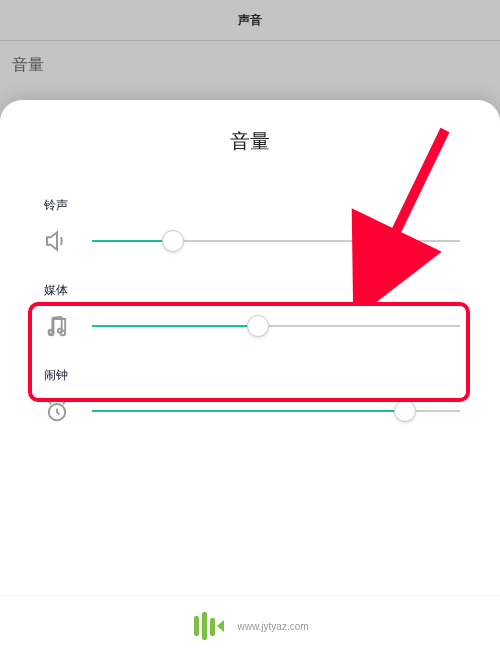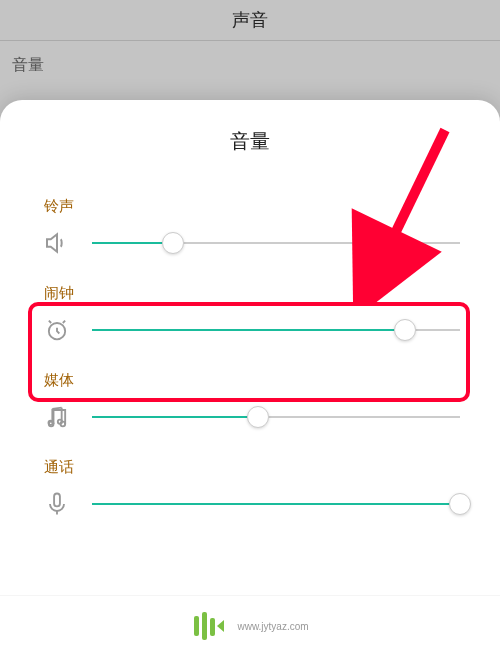--- a/index.html
+++ b/index.html
@@ -10,22 +10,22 @@
       font-family: -apple-system, "Helvetica Neue", sans-serif;
       position: relative;
       overflow: hidden;
     }
     .bg-header {
       height: 40px;
       background: #c4c4c4;
       display: flex;
       align-items: center;
       justify-content: center;
-      font-size: 18px;
-      font-weight: 400;
+      font-size: 12px;
+      font-weight: 700;
       color: #222;
     }
     .bg-divider {
       height: 1px;
       background: #aaa;
     }
     .bg-section {
       padding: 14px 12px 8px;
       color: #555;
       font-size: 16px;
@@ -46,22 +46,22 @@
       text-align: center;
       font-size: 20px;
       color: #222;
       font-weight: 500;
       margin-bottom: 36px;
     }
     .vol-row {
       padding: 6px 40px 18px;
     }
     .vol-label {
-      font-size: 15px;
-      color: #a16207;
+      font-size: 12px;
+      color: #0f172a;
       margin-bottom: 10px;
       margin-left: 4px;
     }
     .vol-ctrl {
       display: flex;
       align-items: center;
       gap: 18px;
     }
     .vol-icon {
       width: 34px;
@@ -159,38 +159,20 @@
       <span class="vol-icon">
         <svg width="30" height="30" viewBox="0 0 24 24" fill="none" stroke="currentColor" stroke-width="1.6">
           <path d="M4 9h3l5-4v14l-5-4H4z"></path>
           <path d="M15 9c1 1 1 5 0 6"></path>
         </svg>
       </span>
       <div class="slider">
         <div class="track"></div>
         <div class="track-fill" style="width:22%"></div>
         <div class="thumb" style="left:22%"></div>
-      </div>
-    </div>
-  </div>
-
-  <div class="vol-row">
-    <div class="vol-label">闹钟</div>
-    <div class="vol-ctrl">
-      <span class="vol-icon">
-        <svg width="28" height="28" viewBox="0 0 24 24" fill="none" stroke="currentColor" stroke-width="1.6">
-          <circle cx="12" cy="13" r="7"></circle>
-          <path d="M12 10v3l2 2"></path>
-          <path d="M5 4l2 2M19 4l-2 2"></path>
-        </svg>
-      </span>
-      <div class="slider">
-        <div class="track"></div>
-        <div class="track-fill" style="width:85%"></div>
-        <div class="thumb" style="left:85%"></div>
       </div>
     </div>
   </div>
 
   <div class="vol-row">
     <div class="vol-label">媒体</div>
     <div class="vol-ctrl">
       <span class="vol-icon">
         <svg width="28" height="28" viewBox="0 0 24 24" fill="none" stroke="currentColor" stroke-width="1.6">
           <path d="M9 18V6h10v12"></path>
@@ -206,36 +188,37 @@
       </span>
       <div class="slider">
         <div class="track"></div>
         <div class="track-fill" style="width:45%"></div>
         <div class="thumb" style="left:45%"></div>
       </div>
     </div>
   </div>
 
   <div class="vol-row">
-    <div class="vol-label">通话</div>
+    <div class="vol-label">闹钟</div>
     <div class="vol-ctrl">
       <span class="vol-icon">
         <svg width="28" height="28" viewBox="0 0 24 24" fill="none" stroke="currentColor" stroke-width="1.6">
-          <rect x="9.5" y="3" width="5" height="11" rx="2.5"></rect>
-          <path d="M6 12a6 6 0 0 0 12 0"></path>
-          <path d="M12 18v3"></path>
+          <circle cx="12" cy="13" r="7"></circle>
+          <path d="M12 10v3l2 2"></path>
+          <path d="M5 4l2 2M19 4l-2 2"></path>
         </svg>
       </span>
       <div class="slider">
         <div class="track"></div>
-        <div class="track-fill" style="width:100%"></div>
-        <div class="thumb" style="left:100%"></div>
+        <div class="track-fill" style="width:85%"></div>
+        <div class="thumb" style="left:85%"></div>
       </div>
     </div>
   </div>
+
 </div>
 
 <div class="highlight-box" style="top:302px; left:28px; width:442px; height:100px;"></div>
 
 <svg class="arrow-annot" style="top:115px; left:295px;" width="170" height="190">
   <defs>
     <marker id="ah" markerWidth="12" markerHeight="12" refX="6" refY="6" orient="auto">
       <path d="M1 1 L11 6 L1 11 Z" fill="#ff0033"></path>
     </marker>
   </defs>

